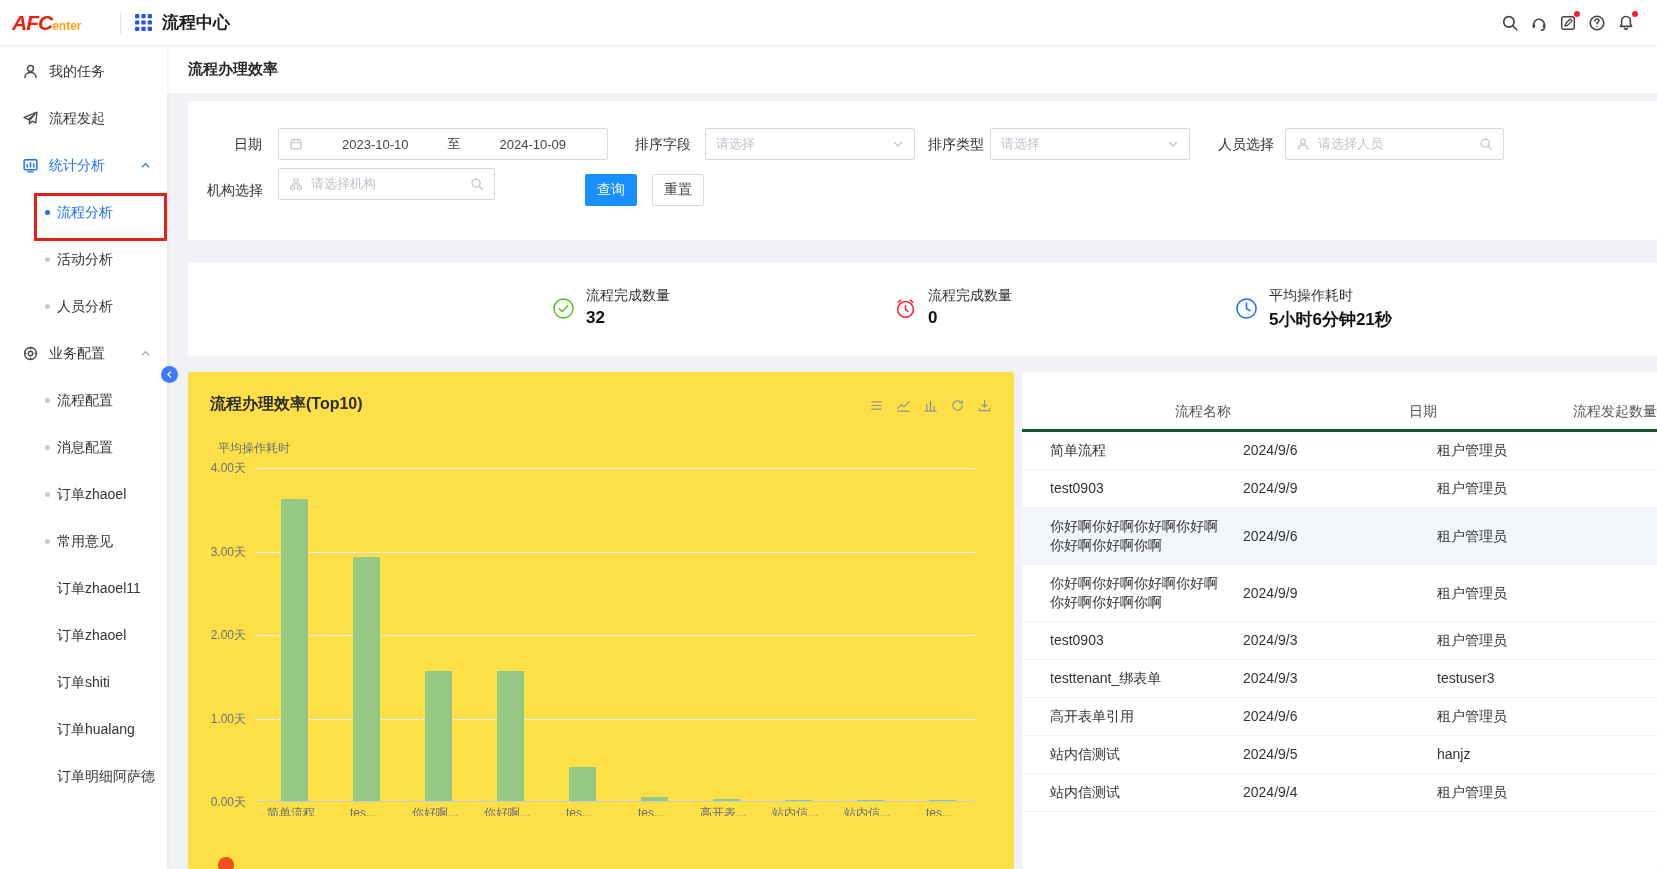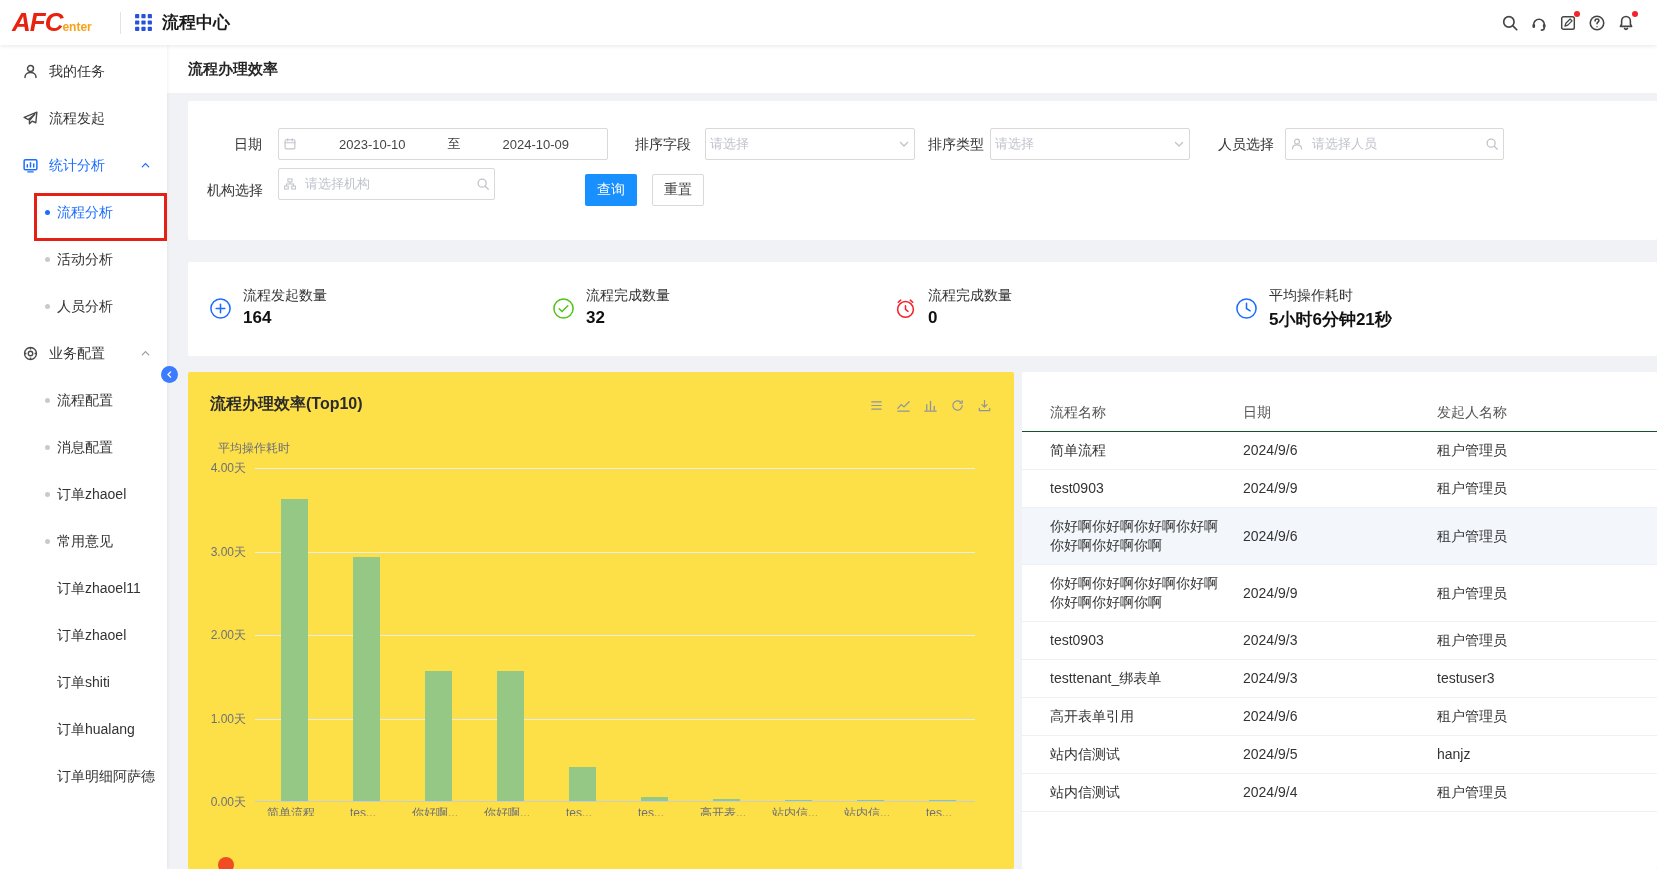--- a/index.html
+++ b/index.html
@@ -5,21 +5,21 @@
 <style>
   *{margin:0;padding:0;box-sizing:border-box;}
   html,body{width:1657px;height:869px;}
   body{font-family:"Liberation Sans","DejaVu Sans",sans-serif;background:#fff;}
   #app{position:relative;width:1657px;height:869px;background:#f0f2f5;overflow:hidden;}
 
   
   .header{position:absolute;top:0;left:0;width:100%;height:45px;background:#fff;
     box-shadow:0 1px 4px rgba(0,21,41,.10);z-index:30;display:flex;align-items:center;}
   .logo{display:flex;align-items:baseline;padding-left:12px;width:110px;cursor:pointer;}
-  .logo-afc{font-size:26px;font-weight:bold;font-style:italic;color:var(--logo-red,#e8220e);letter-spacing:-1px;}
+  .logo-afc{font-size:21px;font-weight:bold;font-style:italic;color:var(--logo-red,#e8220e);letter-spacing:-1px;}
   .logo-enter{font-size:12px;font-weight:bold;color:var(--logo-orange,#f7a21b);}
   .header-divider{width:1px;height:22px;background:#e3e3e3;margin:0 13px 0 10px;}
   .app-grid{width:19px;height:19px;color:#2653d9;display:inline-flex;cursor:pointer;}
   .app-grid svg{width:100%;height:100%;}
   .app-title{font-size:17px;font-weight:bold;color:#1a1a1a;margin-left:9px;}
   .header-icons{margin-left:auto;display:flex;align-items:center;gap:11px;padding-right:22px;}
   .hicon{position:relative;width:18px;height:18px;color:#454545;cursor:pointer;}
   .hicon svg{width:100%;height:100%;}
   .badge-dot{position:absolute;top:-3px;right:-3px;width:6px;height:6px;border-radius:50%;background:var(--danger-red,#f5222d);}
 
@@ -46,21 +46,21 @@
 
   
   .page-header{position:absolute;left:167px;top:45px;right:0;height:48px;background:#fff;
     display:flex;align-items:center;padding-left:21px;z-index:5;}
   .page-title{font-size:15px;font-weight:bold;color:#262626;}
 
   
   .filter-card{position:absolute;left:188px;top:101px;width:1469px;height:139px;background:#fff;border-radius:2px;}
   .f-label{position:absolute;height:32px;line-height:32px;font-size:14px;color:#333;text-align:right;}
   .f-box{position:absolute;height:32px;border:1px solid #d9d9d9;border-radius:2px;background:#fff;
-    display:flex;align-items:center;padding:0 4px;gap:8px;font-size:13px;color:#444;cursor:text;}
+    display:flex;align-items:center;padding:0 10px;gap:8px;font-size:13px;color:#444;cursor:text;}
   .f-box.select{justify-content:space-between;cursor:pointer;}
   .ph{color:#bfc3cb;}
   .grow{flex:1;}
   .dval{flex:1;text-align:center;color:#444;}
   .dsep{color:#444;}
   .ficon{width:14px;height:14px;color:#c0c4cc;display:inline-flex;flex:none;}
   .ficon svg{width:100%;height:100%;}
   .chev-ic{width:12px;height:12px;}
   .btn{position:absolute;width:52px;height:32px;border-radius:2px;font-size:14px;font-family:inherit;cursor:pointer;border:none;}
   .btn.primary{background:var(--primary-btn,#1890ff);color:#fff;}
@@ -85,21 +85,21 @@
   .gridline{position:absolute;left:0;width:720px;height:1px;background:#e8ecf3;}
   .ytick{position:absolute;left:8px;width:50px;text-align:right;font-size:12px;color:#6e7079;}
   .bar{position:absolute;bottom:0;width:27px;}
   .xlabels{position:absolute;left:67px;top:434px;width:720px;height:10px;overflow:hidden;}
   .xlabel{position:absolute;top:0;width:72px;text-align:center;font-size:12px;color:#6e7079;line-height:14px;white-space:nowrap;}
 
   
   .table-card{position:absolute;left:1022px;top:372px;width:635px;height:497px;background:#fff;border-radius:2px;overflow:hidden;}
   .t-inner{position:absolute;left:0;top:22px;right:0;}
   .t-row{display:flex;align-items:center;border-bottom:1px solid #f0f0f0;}
-  .t-row.t-head{height:38px;border-bottom:1px solid #14532d;}
+  .t-row.t-head{height:38px;border-bottom:3px solid #14532d;text-align:right;}
   .t-head .t-cell{color:#555;}
   .t-body .t-row{padding:9px 0;min-height:38px;cursor:pointer;}
   .t-row.hl{background:#f3f6fa;}
   .t-cell{font-size:14px;color:#333;line-height:19px;}
   .c-name{width:221px;padding-left:28px;padding-right:12px;}
   .c-date{width:194px;}
   .c-init{flex:1;}
 
   
   .artifact-glyph{position:absolute;left:6px;top:857px;width:32px;height:14px;background:#17181a;border-radius:3px;}
@@ -330,30 +330,20 @@
             <path d="M10.6 10.6L14 14"></path>
           </svg>
         </span>
     </div>
 
     <button class="btn primary" style="left:397px;top:73px">查询</button>
     <button class="btn default" style="left:464px;top:73px">重置</button>
   </div>
 
   <div class="stats-card" id="stats-row">
-      <div class="stat" style="left: 21px;">
-        <span class="stat-icon" style="color: rgb(27, 109, 255);">
-          <svg viewBox="0 0 24 24" fill="none" stroke="currentColor" stroke-width="1.6" stroke-linecap="round">
-            <circle cx="12" cy="12" r="10"></circle>
-            <path d="M12 7.5v9M7.5 12h9"></path>
-          </svg>
-        </span>
-        <div class="stat-label">流程发起数量</div>
-        <div class="stat-value">164</div>
-      </div>
       <div class="stat" style="left: 364px;">
         <span class="stat-icon" style="color: rgb(82, 196, 26);">
           <svg viewBox="0 0 24 24" fill="none" stroke="currentColor" stroke-width="1.6" stroke-linecap="round" stroke-linejoin="round">
             <circle cx="12" cy="12" r="10"></circle>
             <path d="M7.5 12.2l3 3 6-6"></path>
           </svg>
         </span>
         <div class="stat-label">流程完成数量</div>
         <div class="stat-value">32</div>
       </div>
@@ -446,21 +436,21 @@
       <div class="ytick" style="top: 255px;">2.00天</div>
       <div class="ytick" style="top: 171.5px;">3.00天</div>
       <div class="ytick" style="top: 88px;">4.00天</div>
     </div>
 
   <div class="table-card">
     <div class="t-inner">
       <div class="t-row t-head" id="t-header">
           <div class="t-cell c-name">流程名称</div>
           <div class="t-cell c-date">日期</div>
-          <div class="t-cell c-init">发起人名称</div>
+          <div class="t-cell c-init">流程发起数量</div>
         </div>
       <div class="t-body" id="t-body">
           <div class="t-row">
             <div class="t-cell c-name">简单流程</div>
             <div class="t-cell c-date">2024/9/6</div>
             <div class="t-cell c-init">租户管理员</div>
           </div>
           <div class="t-row">
             <div class="t-cell c-name">test0903</div>
             <div class="t-cell c-date">2024/9/9</div>

